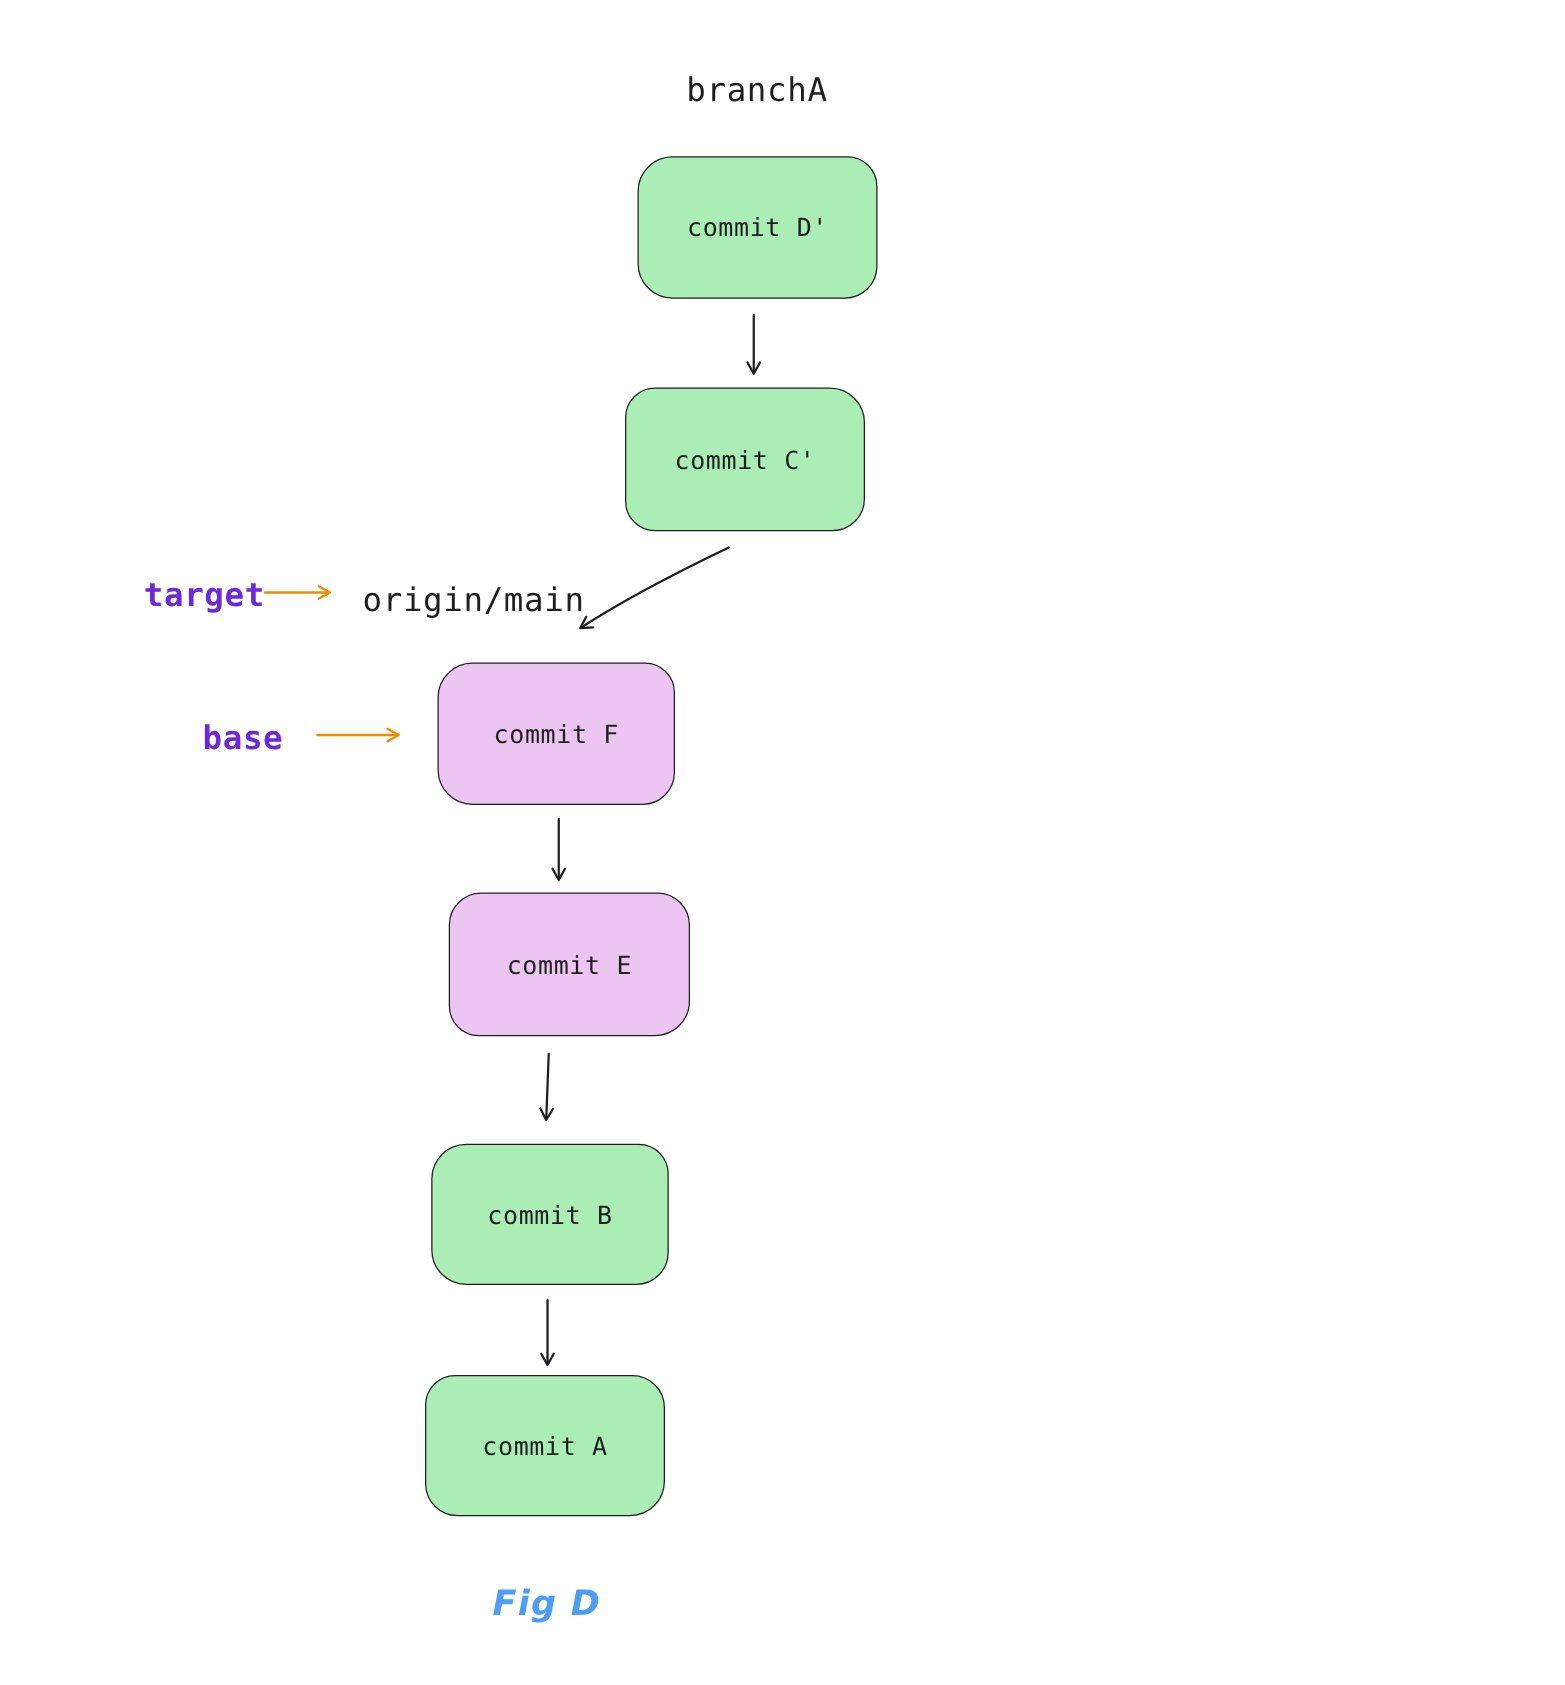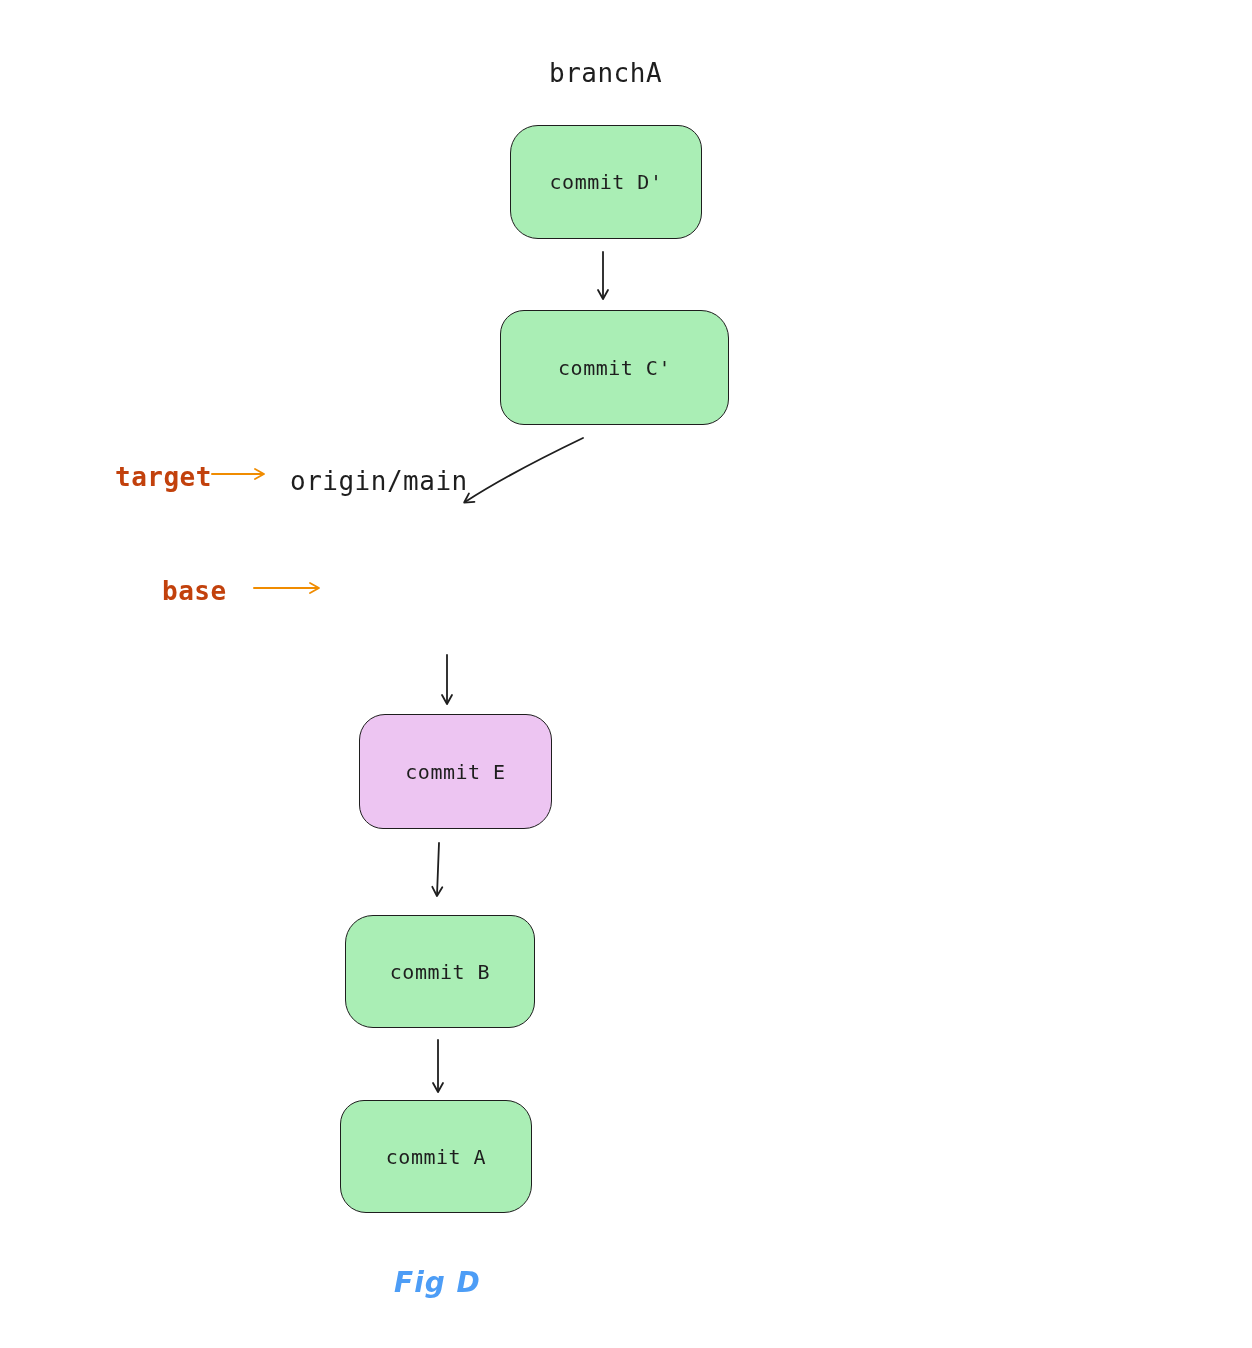--- a/index.html
+++ b/index.html
@@ -32,37 +32,37 @@
     align-items: center;
     justify-content: center;
     font-size: 20px;
     letter-spacing: 0.5px;
     box-sizing: border-box;
   }
   .node.green  { background: #aaeeb5; }
   .node.purple { background: #edc5f2; }
 
   .node-d { left: 510px; top: 125px; width: 192px; height: 114px; align-items: center; }
-  .node-c { left: 500px; top: 310px; width: 229px; height: 115px; border-radius: 24px 28px 26px 24px; }
+  .node-c { left: 500px; top: 310px; width: 192px; height: 115px; border-radius: 24px 28px 26px 24px; }
   .node-f { left: 350px; top: 530px; width: 190px; height: 114px; }
   .node-e { left: 345px; top: 714px; width: 193px; height: 115px; border-radius: 26px 26px 28px 24px; margin-left: 14px; }
   .node-b { left: 345px; top: 915px; width: 190px; height: 113px; }
   .node-a { left: 340px; top: 1100px; width: 192px; height: 113px; border-radius: 24px 26px 28px 26px; }
 
   .label {
     position: absolute;
     font-size: 26px;
     letter-spacing: 0.5px;
     white-space: nowrap;
   }
   .branch-label { left: 549px; top: 58px; }
   .ref-label    { left: 290px; top: 466px; }
   .ann {
     font-weight: bold;
-    color: #c2410c;
+    color: #6d28d9;
   }
   .target-label { left: 115px; top: 462px; }
   .base-label   { left: 162px; top: 576px; }
   .fig-caption {
     left: 394px;
     top: 1266px;
     color: #4d9df6;
     font-size: 28px;
     font-weight: bold;
     font-style: italic;
@@ -109,20 +109,23 @@
   <div class="label ann base-label">base</div>
 
   <div class="node green node-d">
     <span>commit D'</span>
   </div>
 
   <div class="node green node-c">
     <span>commit C'</span>
   </div>
 
+  <div class="node purple node-f">
+    <span>commit F</span>
+  </div>
 
   <div class="node purple node-e">
     <span>commit E</span>
   </div>
 
   <div class="node green node-b">
     <span>commit B</span>
   </div>
 
   <div class="node green node-a">

